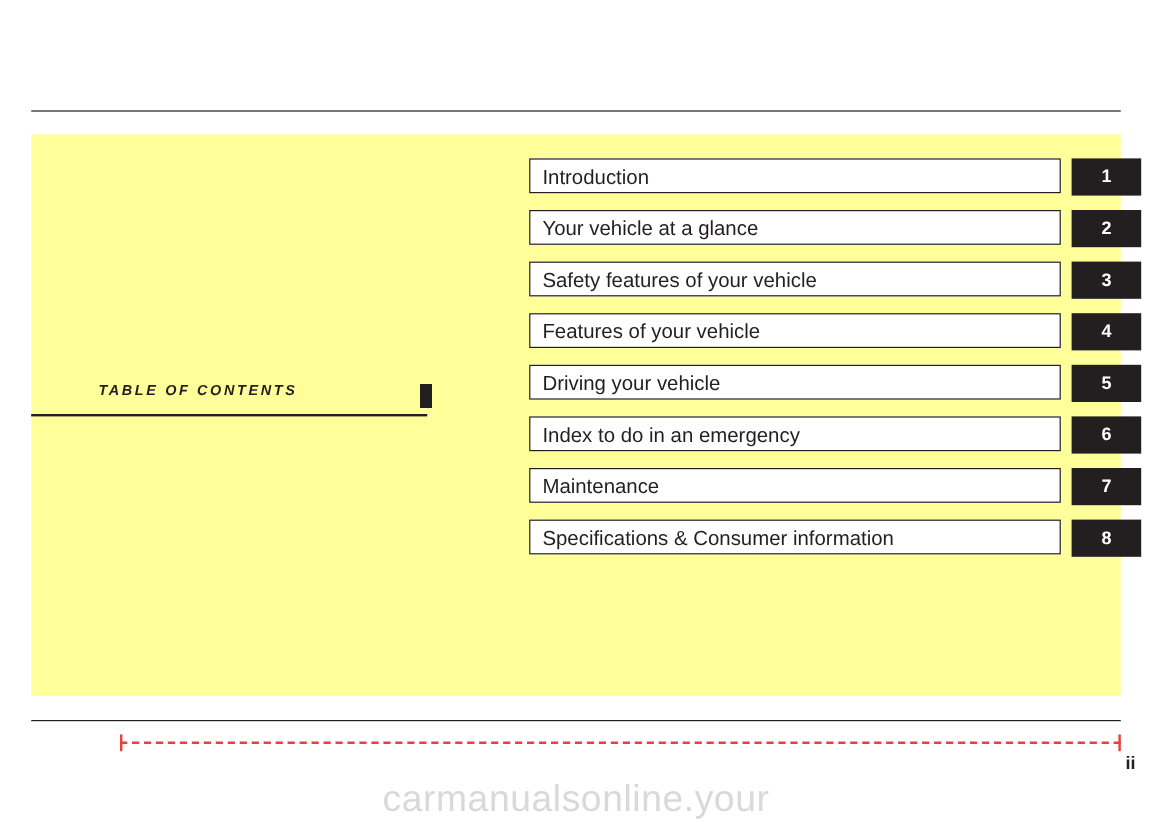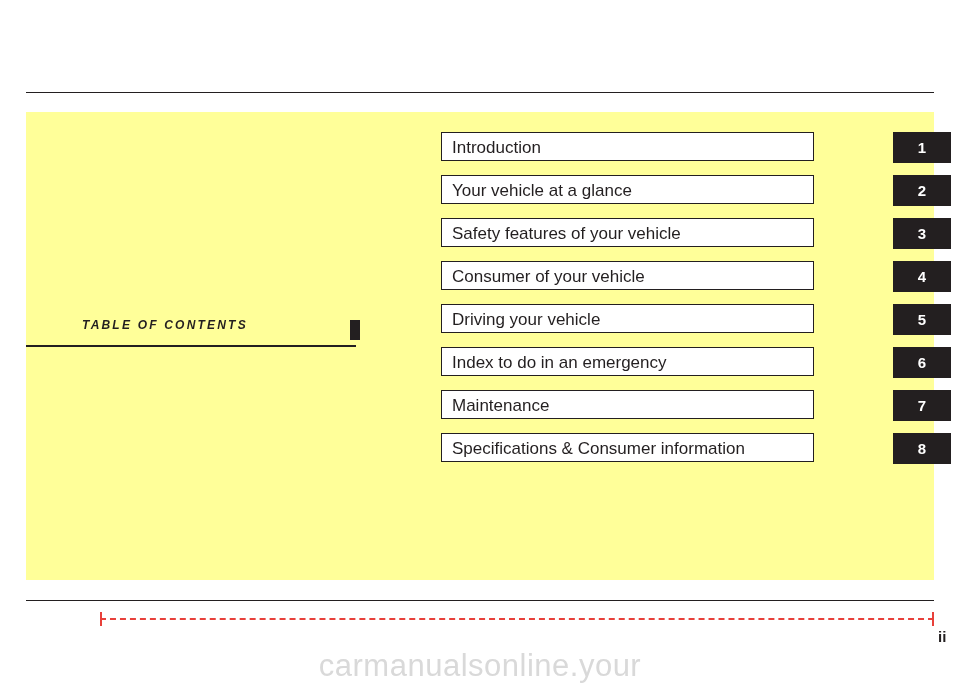--- a/index.html
+++ b/index.html
@@ -92,21 +92,21 @@
   }
   .row {
     position: relative;
     height: 31px;
     margin-bottom: 12px;
   }
   .row-box {
     position: absolute;
     left: 0;
     top: 0;
-    width: 373px;
+    width: 443px;
     height: 29px;
     border: 1px solid #231f20;
     background: #ffffff;
     box-sizing: border-box;
   }
   .row-label {
     position: absolute;
     left: 10px;
     top: 4px;
     font-size: 17px;
@@ -210,21 +210,21 @@
 
     <div class="row">
       <div class="row-box">
         <span class="row-label">Safety features of your vehicle</span>
       </div>
       <div class="row-tab">3</div>
     </div>
 
     <div class="row">
       <div class="row-box">
-        <span class="row-label">Consumer of your vehicle</span>
+        <span class="row-label">Features of your vehicle</span>
       </div>
       <div class="row-tab">4</div>
     </div>
 
     <div class="row">
       <div class="row-box">
         <span class="row-label">Driving your vehicle</span>
       </div>
       <div class="row-tab">5</div>
     </div>

